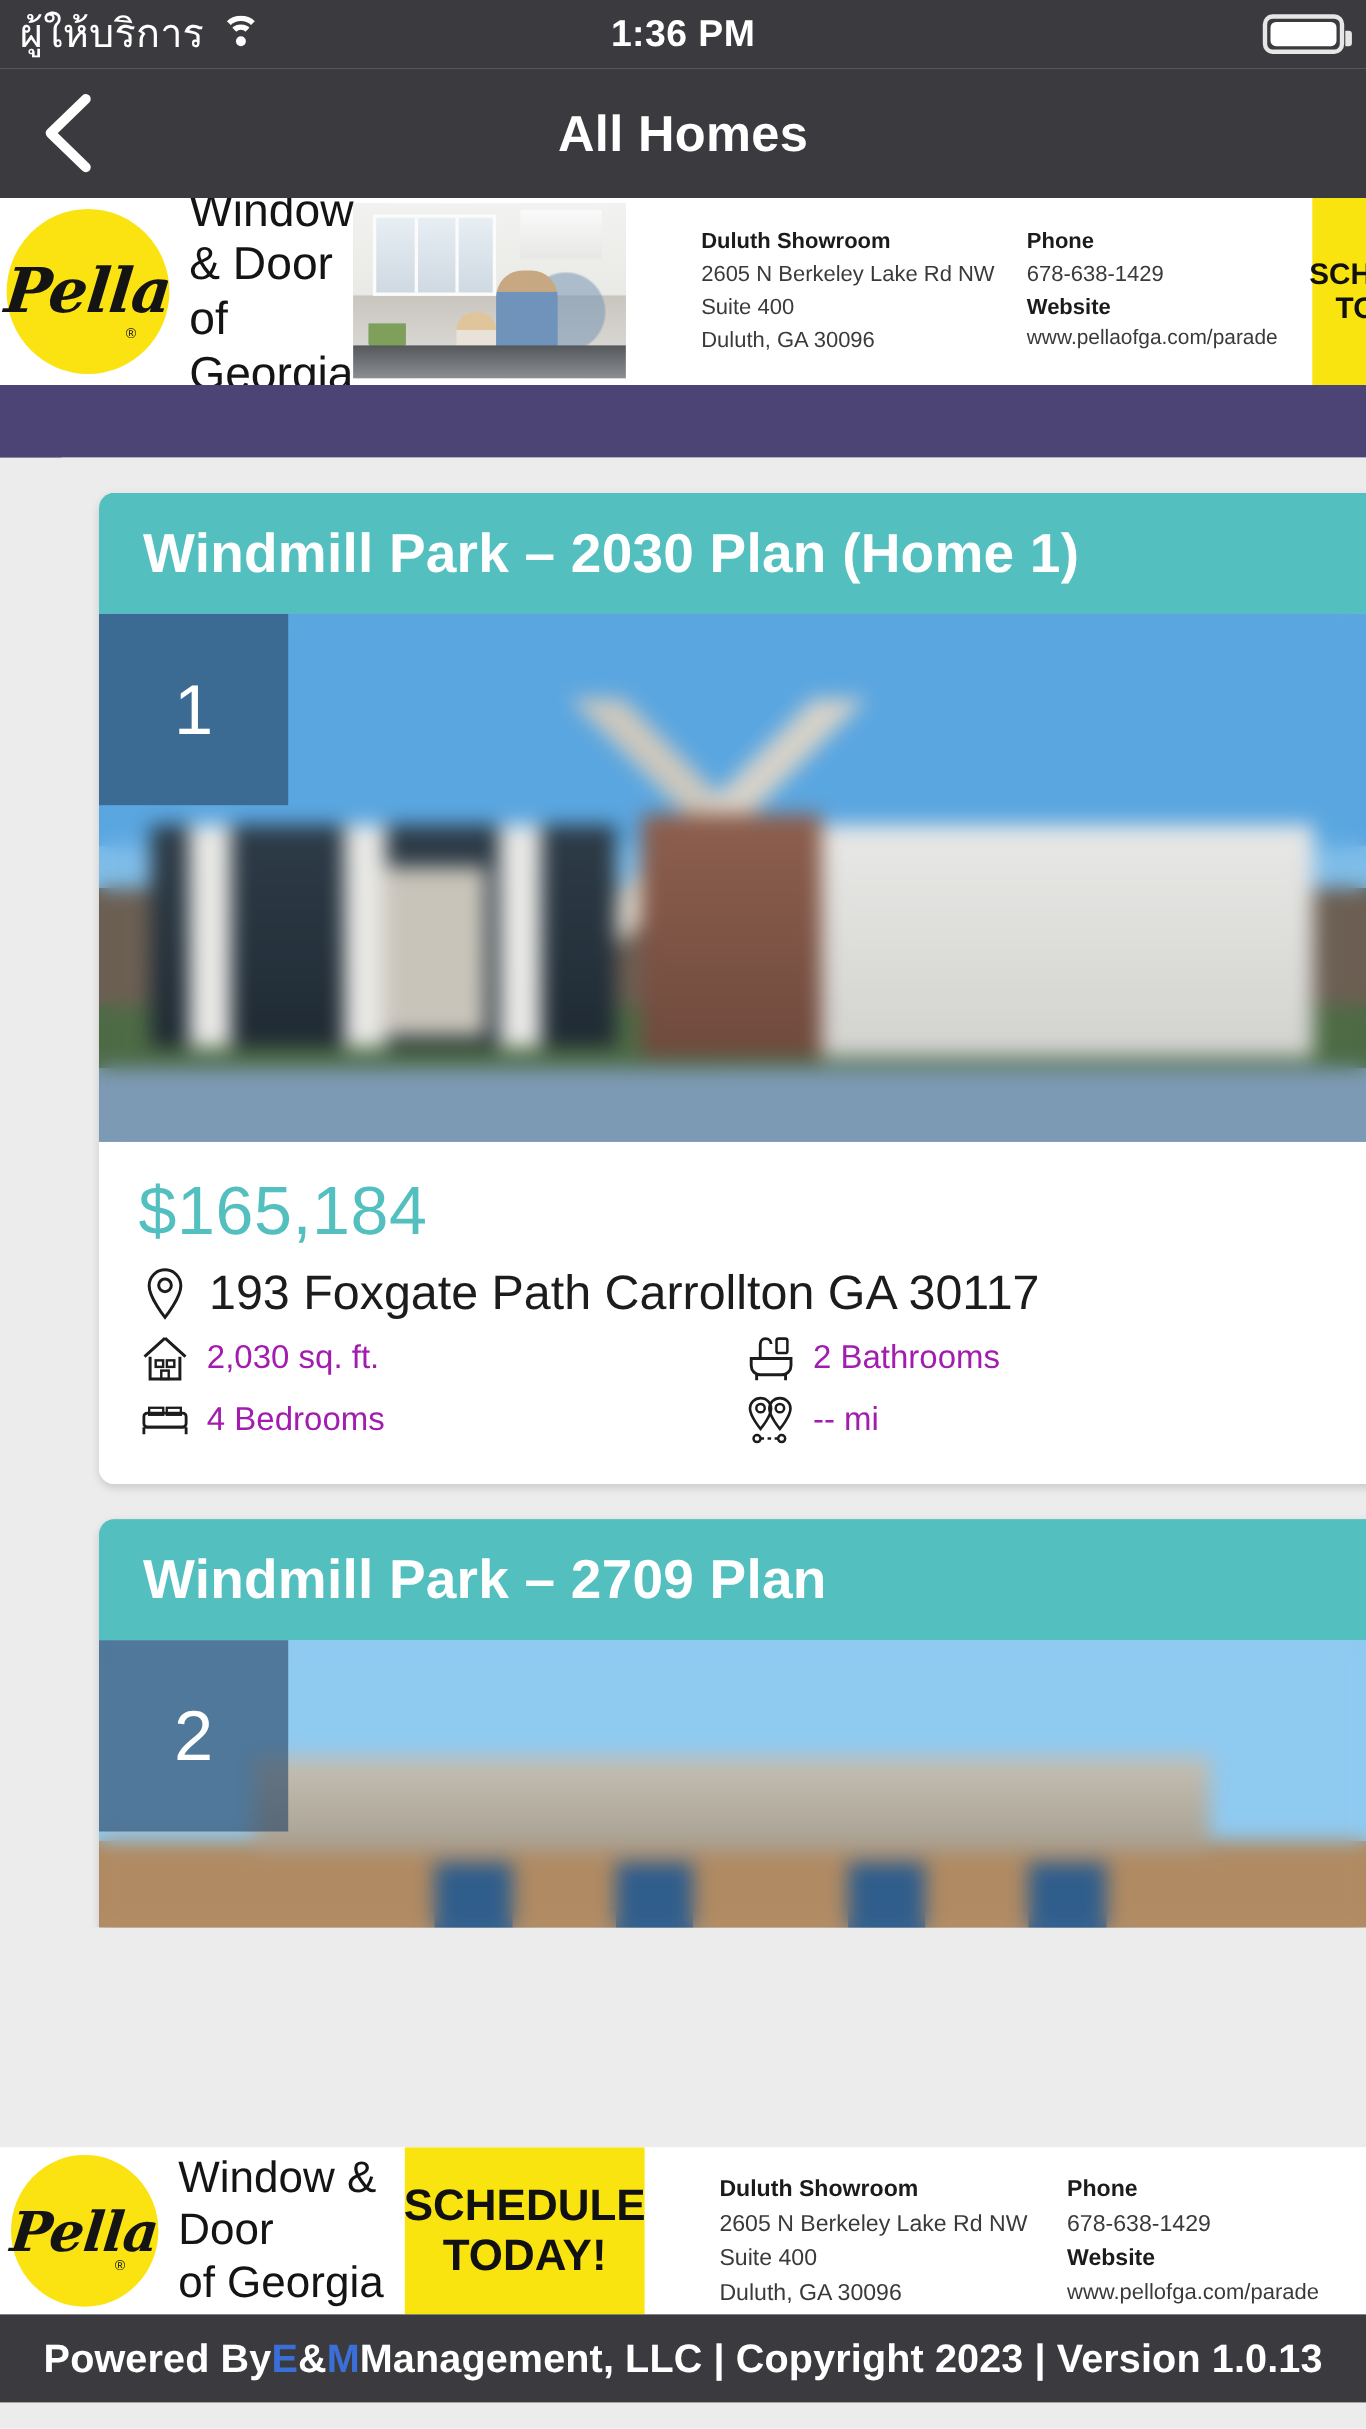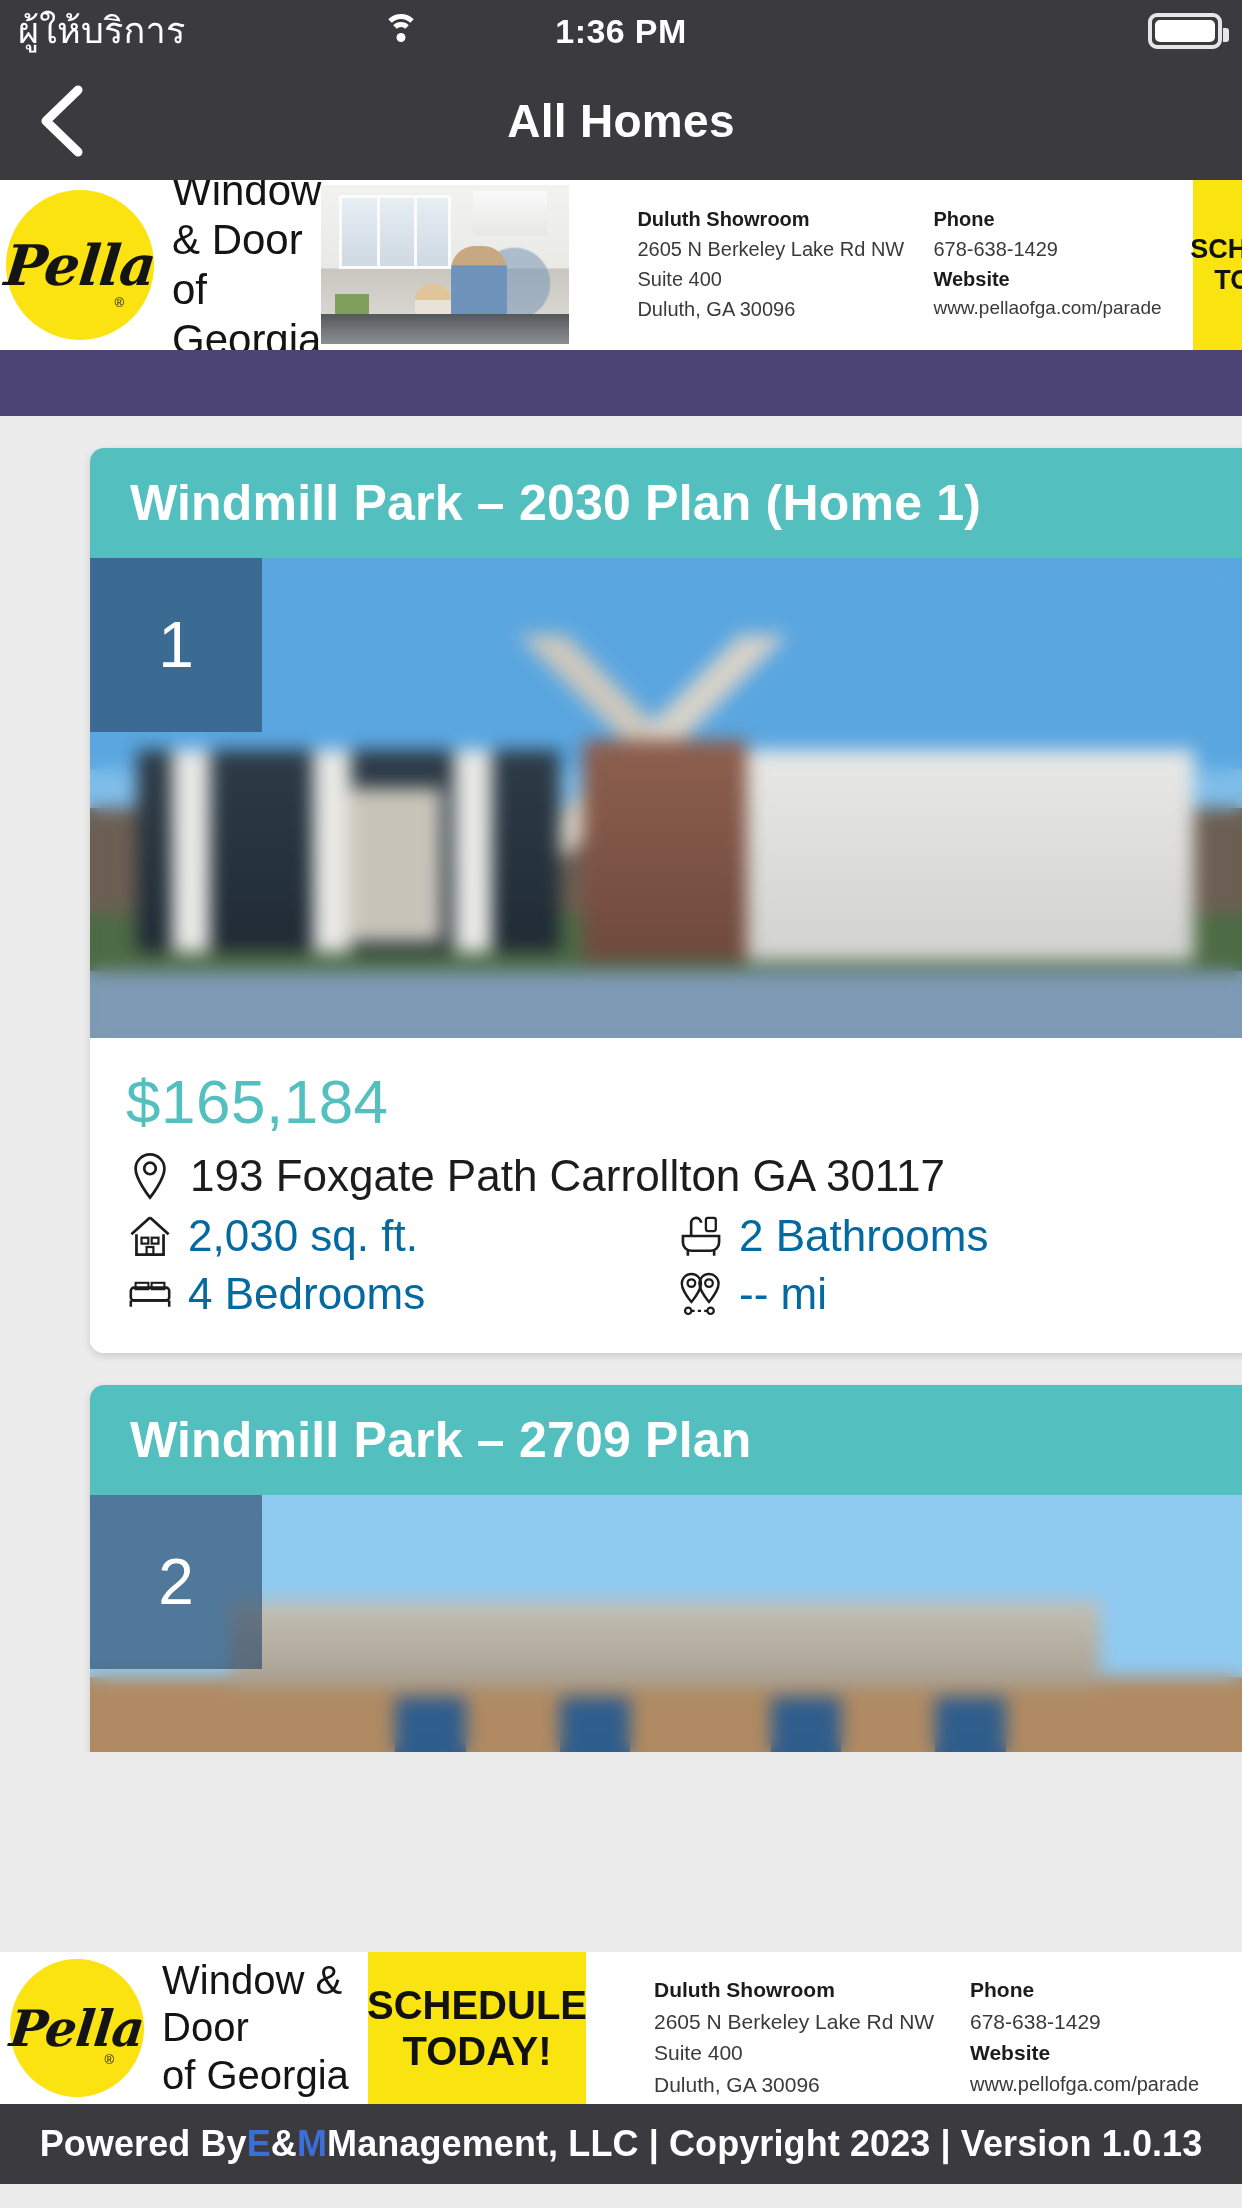--- a/index.html
+++ b/index.html
@@ -9,21 +9,21 @@
     background: #ffffff; overflow: hidden;
   }
   .phone { position: relative; width: 1242px; height: 2208px; background: #ececed; }
 
   
   .statusbar {
     position: absolute; top: 0; left: 0; width: 1242px; height: 62px;
     background: #3b3b3f; color: #ffffff;
     display: flex; align-items: center;
   }
-  .sb-left { display: flex; align-items: center; gap: 14px; padding-left: 18px; width: 420px; justify-content: space-between; }
+  .sb-left { display: flex; align-items: center; gap: 14px; padding-left: 18px; width: 420px; }
   .sb-carrier { font-size: 36px; line-height: 1; letter-spacing: .2px; white-space: nowrap; }
   .sb-wifi { width: 38px; height: 30px; position: relative; display:inline-block; }
   .sb-wifi i { position:absolute; left:50%; transform:translateX(-50%); border-radius: 50%;
                border: 5px solid #fff; border-bottom-color: transparent; border-left-color: transparent;
                border-right-color: transparent; }
   .sb-wifi i.a { width: 36px; height: 36px; top: -2px; }
   .sb-wifi i.b { width: 22px; height: 22px; top: 6px; }
   .sb-wifi i.c { width: 9px; height: 9px; top: 17px; background:#fff; border:none; }
   .sb-center { flex: 1; text-align: center; font-size: 34px; font-weight: 600; letter-spacing: .4px; }
   .sb-right { width: 420px; display: flex; justify-content: flex-end; align-items: center; padding-right: 20px; }
@@ -142,21 +142,21 @@
     background: rgba(40,70,100,.62); color: #ffffff;
     display: flex; align-items: center; justify-content: center;
     font-size: 64px; font-weight: 500;
   }
   .card-body { padding: 28px 36px 34px 36px; background: #ffffff; }
   .price { color: #54bfbf; font-size: 62px; font-weight: 400; letter-spacing: .5px; margin-bottom: 14px; }
   .addr-row { display: flex; align-items: center; gap: 16px; margin-bottom: 10px; }
   .addr-row .txt { font-size: 44px; color: #1c1c1c; }
   .spec-grid { display: grid; grid-template-columns: 1fr 1fr; row-gap: 8px; }
   .spec { display: flex; align-items: center; gap: 14px; }
-  .spec .txt { font-size: 44px; color: #0369a1; }
+  .spec .txt { font-size: 30px; color: #a21caf; }
   .ico { width: 48px; height: 48px; flex: none; display: flex; align-items: center; justify-content: center; }
   .ico svg { display: block; }
 
   
   .ad-bottom {
     position: absolute; top: 1952px; left: 0; width: 1242px; height: 152px;
     background: #ffffff; display: flex; align-items: stretch; overflow: hidden;
   }
   .ad-bottom .ad-logo-wrap { width: 368px; padding-left: 10px; }
   .ad-bottom .pella-mark { width: 134px; height: 138px; }

